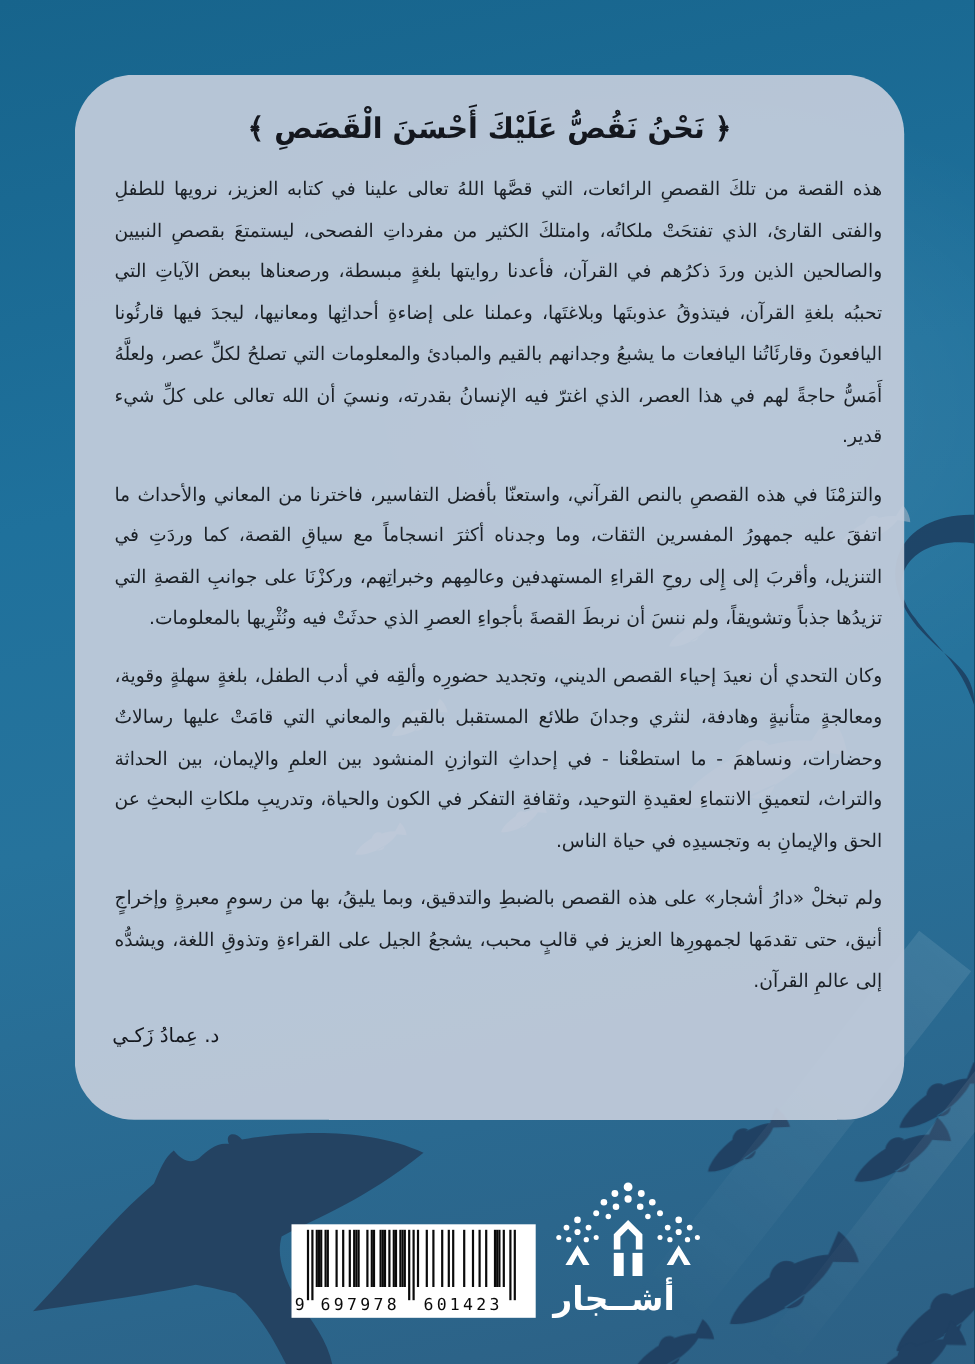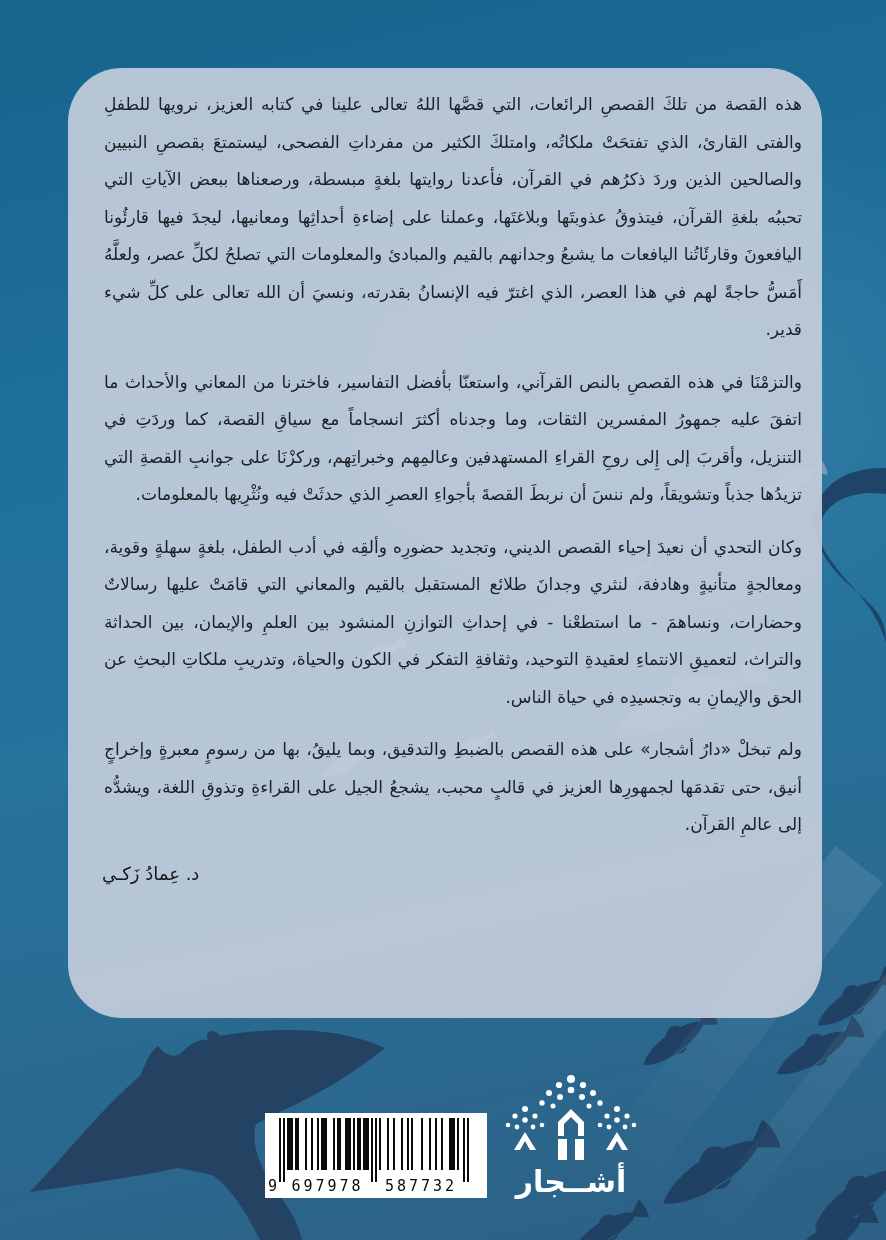--- a/index.html
+++ b/index.html
@@ -64,21 +64,21 @@
   .digits span{
     position:absolute;bottom:3px;
     font-family:"DejaVu Sans Mono",monospace;
     font-size:15px;color:#0a0a0a;
     text-align:center;letter-spacing:3px;
   }
   .d9{left:2px;width:14px;letter-spacing:0;}
   .dl{left:21px;width:83px;}
   .dr{left:114px;width:84px;}
 
-  .logo{position:absolute;left:503px;top:1072px;width:136px;text-align:center;}
+  .logo{position:absolute;left:503px;top:1072px;width:136px;text-align:left;}
   .logo-text{
     direction:rtl;
     color:#ffffff;
     font-size:30px;
     font-weight:bold;
     margin-top:-4px;
     letter-spacing:0px;
     font-family:"DejaVu Sans",sans-serif;
   }
 </style>
@@ -139,20 +139,21 @@
       C 200,1172 188,1170 178,1168
       C 130,1178 70,1186 30,1192
       C 70,1150 100,1110 140,1076
       C 146,1062 150,1052 158,1046 Z" fill="#24415f" opacity="0.93"></path>
   </svg>
 
   <div class="ray ray1"></div>
   <div class="ray ray2"></div>
 
   <div class="panel">
+    <div class="verse">﴿ نَحْنُ نَقُصُّ عَلَيْكَ أَحْسَنَ الْقَصَصِ ﴾</div>
     <p class="para">هذه القصة من تلكَ القصصِ الرائعات، التي قصَّها اللهُ تعالى علينا في كتابه العزيز، نرويها للطفلِ والفتى القارئ، الذي تفتحَتْ ملكاتُه، وامتلكَ الكثير من مفرداتِ الفصحى، ليستمتعَ بقصصِ النبيين والصالحين الذين وردَ ذكرُهم في القرآن، فأعدنا روايتها بلغةٍ مبسطة، ورصعناها ببعض الآياتِ التي تحببُه بلغةِ القرآن، فيتذوقُ عذوبتَها وبلاغتَها، وعملنا على إضاءةِ أحداثِها ومعانيها، ليجدَ فيها قارئُونا اليافعونَ وقارئَاتُنا اليافعات ما يشبعُ وجدانهم بالقيم والمبادئ والمعلومات التي تصلحُ لكلِّ عصر، ولعلَّهُ أَمَسُّ حاجةً لهم في هذا العصر، الذي اغترّ فيه الإنسانُ بقدرته، ونسيَ أن الله تعالى على كلِّ شيء قدير.</p>
     <p class="para">والتزمْنَا في هذه القصصِ بالنص القرآني، واستعنّا بأفضل التفاسير، فاخترنا من المعاني والأحداث ما اتفقَ عليه جمهورُ المفسرين الثقات، وما وجدناه أكثرَ انسجاماً مع سياقِ القصة، كما وردَتِ في التنزيل، وأقربَ إلى إِلى روحِ القراءِ المستهدفين وعالمِهم وخبراتِهم، وركزْنَا على جوانبِ القصةِ التي تزيدُها جذباً وتشويقاً، ولم ننسَ أن نربطَ القصةَ بأجواءِ العصرِ الذي حدثَتْ فيه ونُثْرِيها بالمعلومات.</p>
     <p class="para">وكان التحدي أن نعيدَ إحياء القصص الديني، وتجديد حضورِه وألقِه في أدب الطفل، بلغةٍ سهلةٍ وقوية، ومعالجةٍ متأنيةٍ وهادفة، لنثري وجدانَ طلائع المستقبل بالقيم والمعاني التي قامَتْ عليها رسالاتٌ وحضارات، ونساهمَ - ما استطعْنا - في إحداثِ التوازنِ المنشود بين العلمِ والإيمان، بين الحداثة والتراث، لتعميقِ الانتماءِ لعقيدةِ التوحيد، وثقافةِ التفكر في الكون والحياة، وتدريبِ ملكاتِ البحثِ عن الحق والإيمانِ به وتجسيدِه في حياة الناس.</p>
     <p class="para">ولم تبخلْ «دارُ أشجار» على هذه القصص بالضبطِ والتدقيق، وبما يليقُ، بها من رسومٍ معبرةٍ وإخراجٍ أنيق، حتى تقدمَها لجمهورِها العزيز في قالبٍ محبب، يشجعُ الجيل على القراءةِ وتذوقِ اللغة، ويشدُّه إلى عالمِ القرآن.</p>
     <div class="signature">د. عِمادُ زَكـي</div>
   </div>
 
   <div class="barcode">
     <div class="bars">
         <div class="bar" style="left: 14px; height: 64px;"></div>
@@ -195,21 +196,21 @@
         <div class="bar" style="left: 184px; height: 52px;"></div>
         <div class="bar" style="left: 186px; height: 52px;"></div>
         <div class="bar" style="left: 188px; height: 52px;"></div>
         <div class="bar" style="left: 192px; height: 52px;"></div>
         <div class="bar" style="left: 198px; height: 64px;"></div>
         <div class="bar" style="left: 202px; height: 64px;"></div>
       </div>
     <div class="digits">
       <span class="d9">9</span>
       <span class="dl">697978</span>
-      <span class="dr">587732</span>
+      <span class="dr">601423</span>
     </div>
   </div>
 
   <div class="logo">
     <svg width="136" height="92" viewBox="0 0 136 92" fill="#ffffff">
 
       <circle cx="68" cy="7" r="4"></circle>
       <circle cx="56" cy="13" r="3.1"></circle>
         <circle cx="80" cy="13" r="3.1"></circle>
       <circle cx="68" cy="18" r="3.3"></circle>

